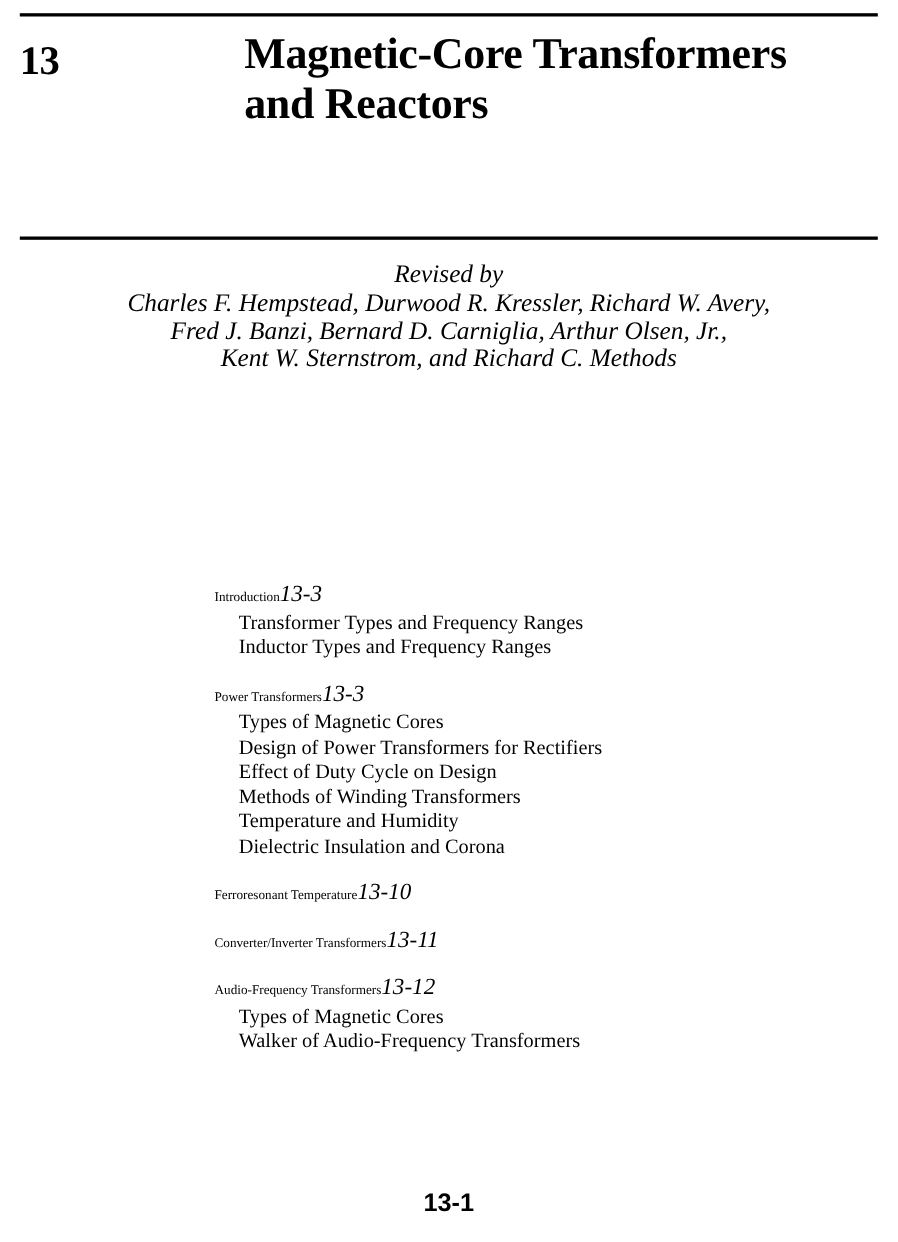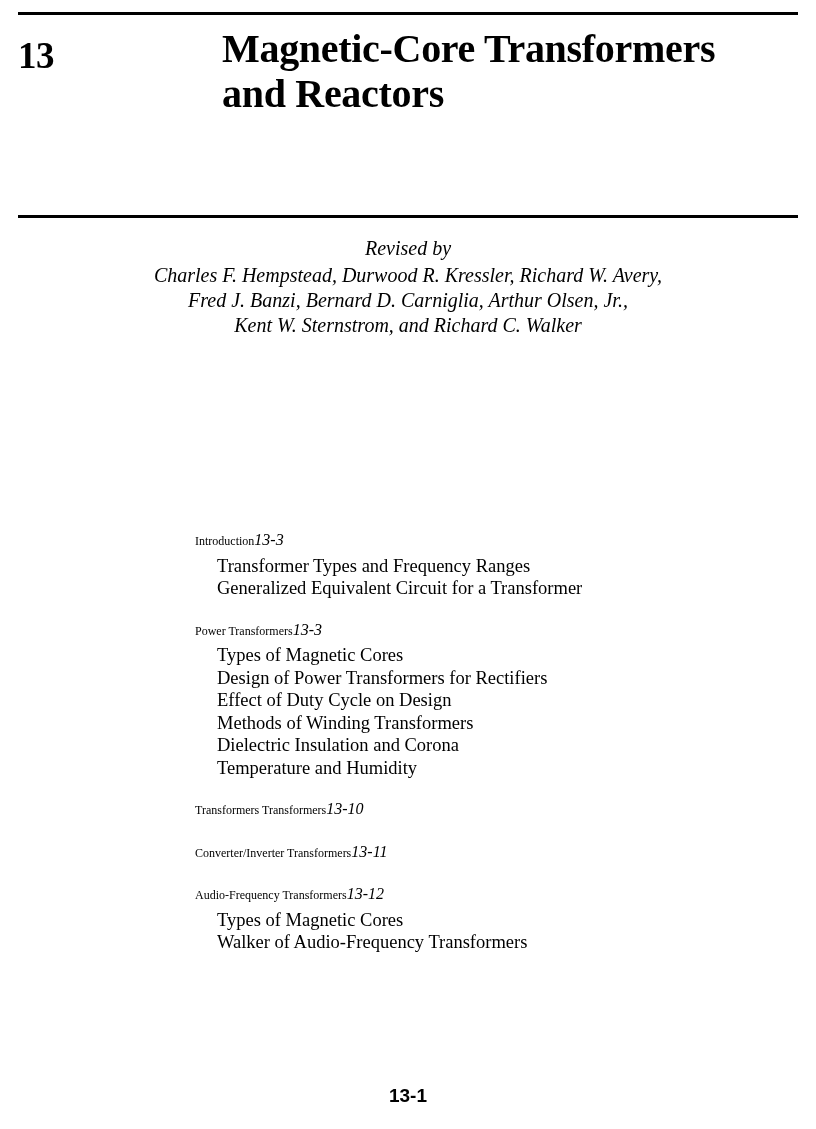--- a/index.html
+++ b/index.html
@@ -67,21 +67,21 @@
   }
 
   
   .byline {
     position: absolute;
     left: 18px;
     right: 18px;
     top: 236px;
     text-align: center;
     font-style: italic;
-    font-size: 20px;
+    font-size: 23px;
     line-height: 25px;
   }
   .byline .revised {
     display: block;
     margin-bottom: 2px;
   }
   .byline .authors-line {
     display: block;
   }
 
@@ -101,42 +101,42 @@
     margin-bottom: 0;
   }
   .toc-head {
     white-space: nowrap;
   }
   .toc-head .head-label {
     font-size: 12px;
   }
   .toc-head .head-page {
     font-style: italic;
-    font-size: 16px;
+    font-size: 21px;
   }
   .toc-sub {
     margin-left: 22px;
     margin-top: 2px;
   }
   .toc-sub-item {
     font-size: 18.5px;
     line-height: 22.5px;
     white-space: nowrap;
   }
 
   
   .folio {
     position: absolute;
     left: 0;
     right: 0;
     bottom: 22px;
     text-align: center;
     font-family: "Liberation Sans", sans-serif;
     font-weight: bold;
-    font-size: 19px;
+    font-size: 23px;
     letter-spacing: 0px;
   }
 </style>
 </head>
 <body>
 
 <div class="page">
 
   <div class="rule-top"></div>
 
@@ -144,52 +144,52 @@
     <div class="chapter-number">13</div>
     <div class="chapter-title">Magnetic-Core Transformers and Reactors</div>
   </div>
 
   <div class="rule-mid"></div>
 
   <div class="byline">
     <span class="revised">Revised by</span>
     <span class="authors-line">Charles F. Hempstead, Durwood R. Kressler, Richard W. Avery,</span>
     <span class="authors-line">Fred J. Banzi, Bernard D. Carniglia, Arthur Olsen, Jr.,</span>
-    <span class="authors-line">Kent W. Sternstrom, and Richard C. Walker</span>
+    <span class="authors-line">Kent W. Sternstrom, and Richard C. Methods</span>
   </div>
 
   <div class="toc">
 
     <div class="toc-group">
       <div class="toc-head">
         <span class="head-label">Introduction</span><span class="head-page">13-3</span>
       </div>
       <div class="toc-sub">
         <div class="toc-sub-item">Transformer Types and Frequency Ranges</div>
-        <div class="toc-sub-item">Generalized Equivalent Circuit for a Transformer</div>
+        <div class="toc-sub-item">Inductor Types and Frequency Ranges</div>
       </div>
     </div>
 
     <div class="toc-group">
       <div class="toc-head">
         <span class="head-label">Power Transformers</span><span class="head-page">13-3</span>
       </div>
       <div class="toc-sub">
         <div class="toc-sub-item">Types of Magnetic Cores</div>
         <div class="toc-sub-item">Design of Power Transformers for Rectifiers</div>
         <div class="toc-sub-item">Effect of Duty Cycle on Design</div>
         <div class="toc-sub-item">Methods of Winding Transformers</div>
+        <div class="toc-sub-item">Temperature and Humidity</div>
         <div class="toc-sub-item">Dielectric Insulation and Corona</div>
-        <div class="toc-sub-item">Temperature and Humidity</div>
-      </div>
-    </div>
-
-    <div class="toc-group">
-      <div class="toc-head">
-        <span class="head-label">Transformers Transformers</span><span class="head-page">13-10</span>
+      </div>
+    </div>
+
+    <div class="toc-group">
+      <div class="toc-head">
+        <span class="head-label">Ferroresonant Temperature</span><span class="head-page">13-10</span>
       </div>
     </div>
 
     <div class="toc-group">
       <div class="toc-head">
         <span class="head-label">Converter/Inverter Transformers</span><span class="head-page">13-11</span>
       </div>
     </div>
 
     <div class="toc-group">

